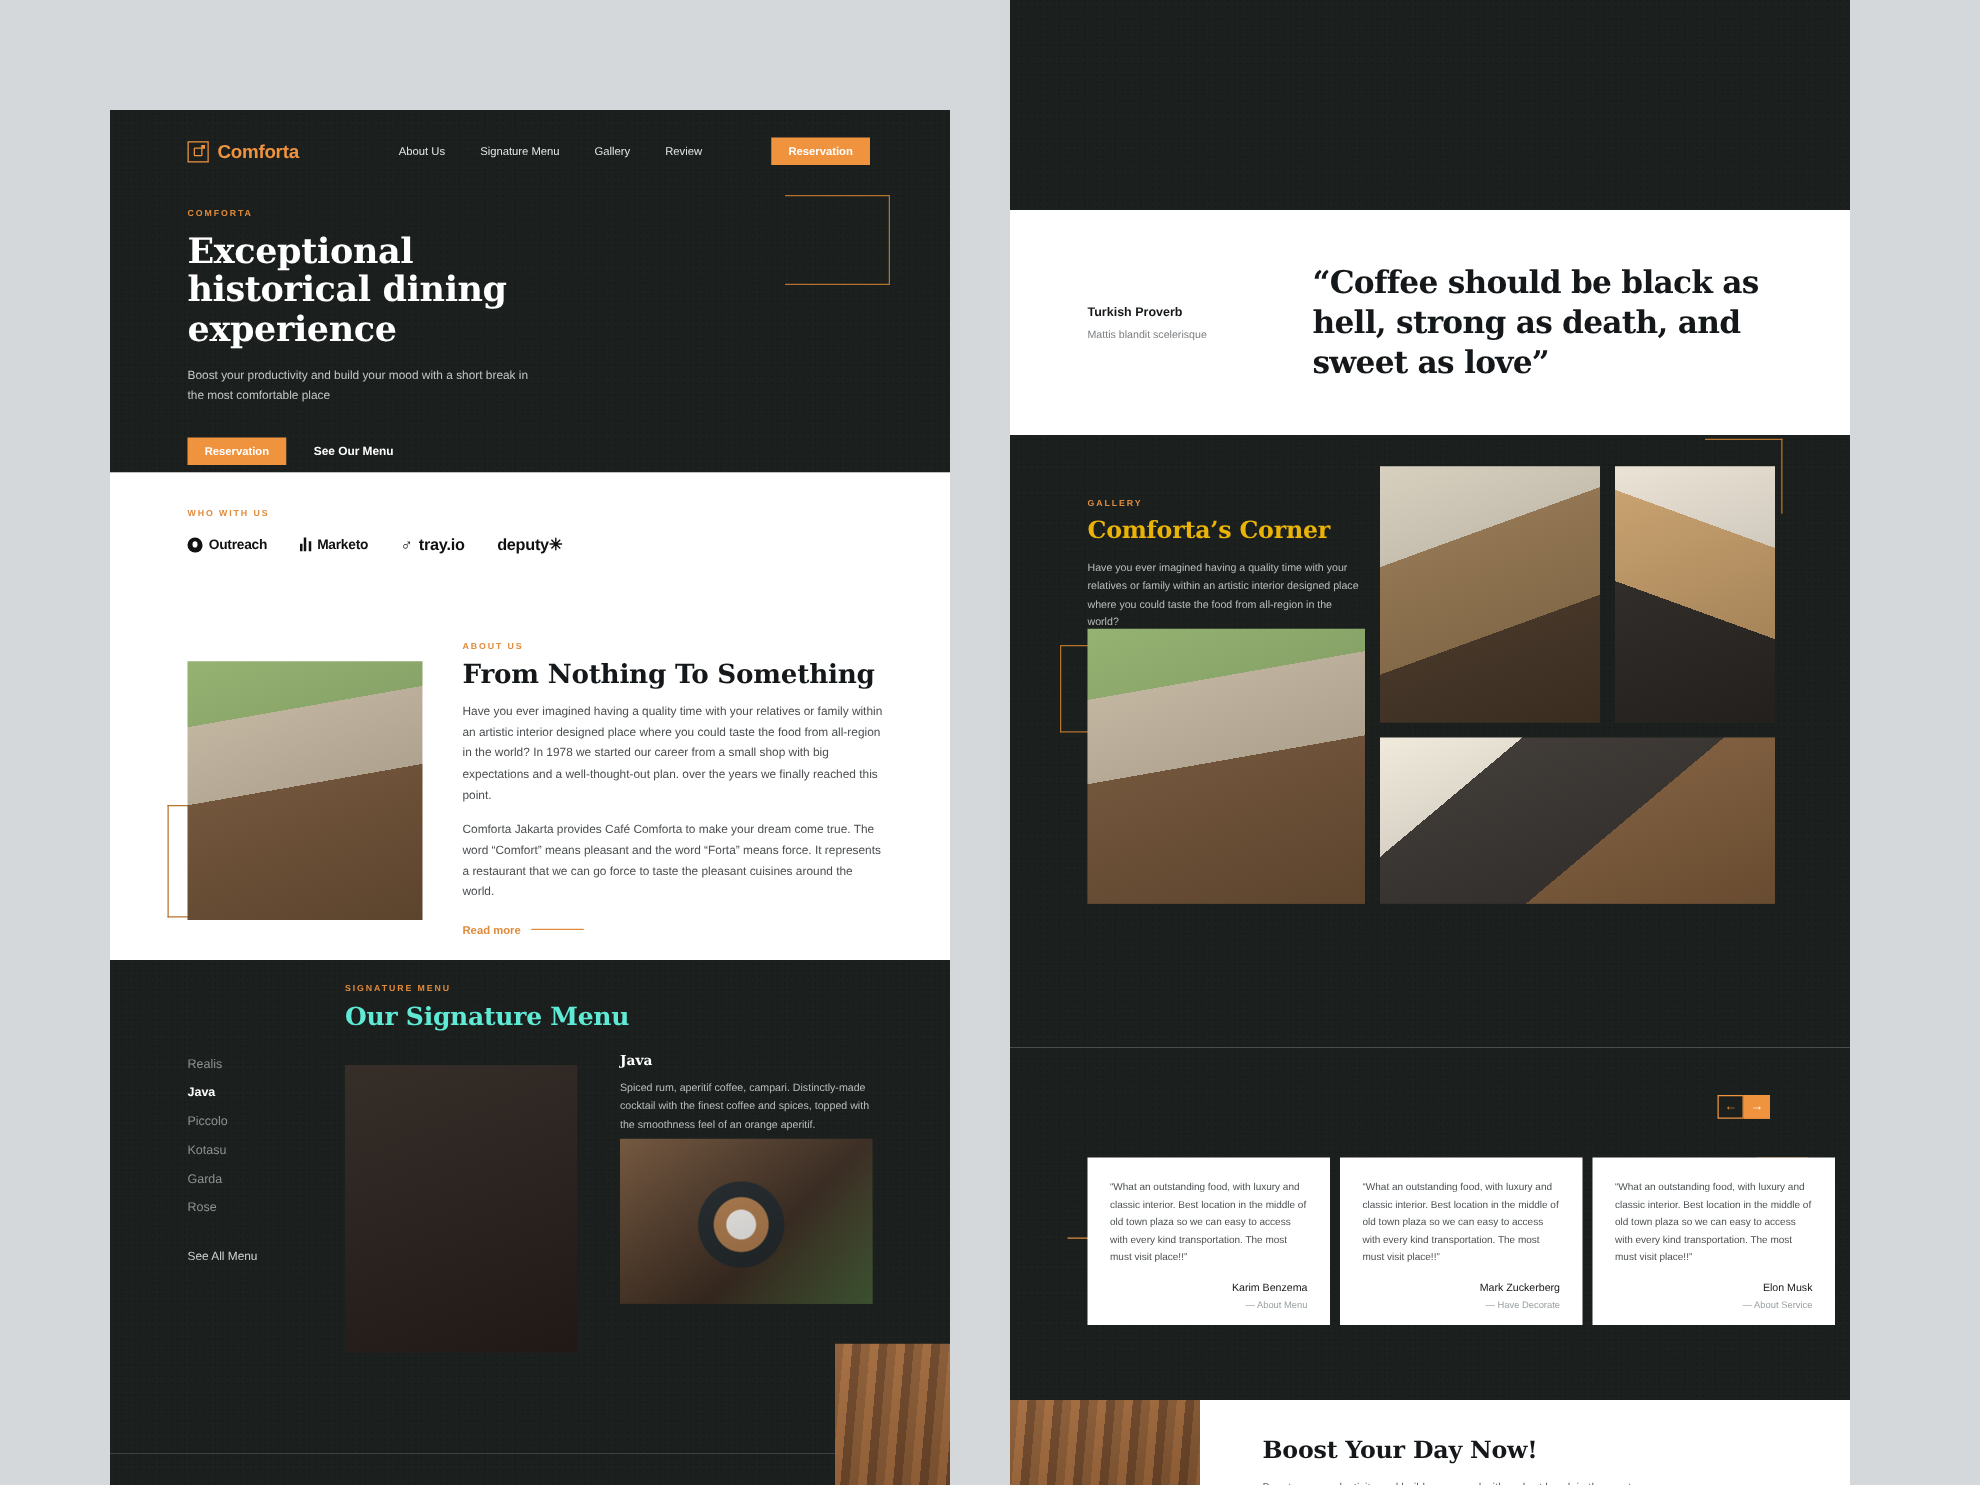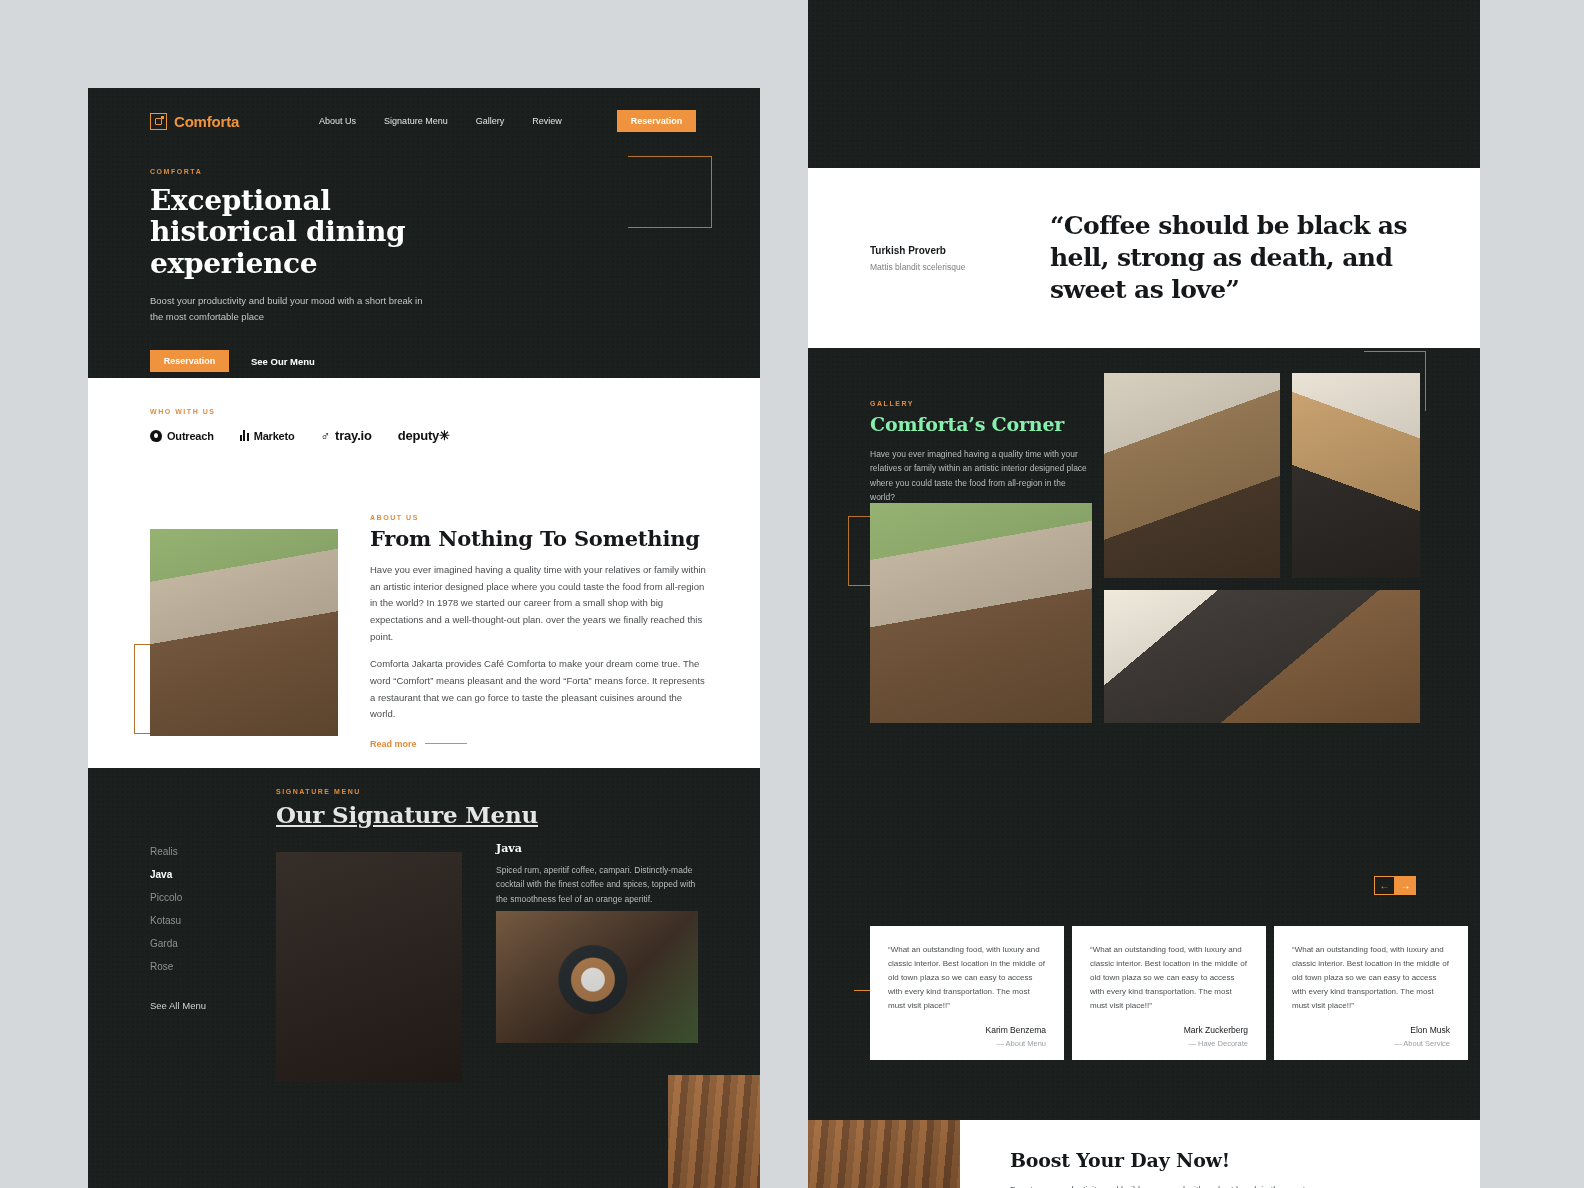--- a/index.html
+++ b/index.html
@@ -115,38 +115,38 @@
   .readmore span{color:#e08b3c;font-size:9px;font-weight:700;}
   .readmore i{display:block;width:42px;height:1px;background:#e08b3c;}
 
   
   #sigmenu { height:395px; padding-top:60px; }
   .sm-left{position:absolute;left:62px;top:78px;width:110px;}
   .sm-left .mi{font-size:10px;color:#8d9291;margin-bottom:12px;cursor:pointer;}
   .sm-left .mi.on{color:#fff;font-weight:700;}
   #see-all-menu{position:absolute;left:62px;top:232px;color:#cfd2d1;font-size:9.5px;cursor:pointer;}
   .sm-head{position:absolute;left:188px;top:20px;}
-  .sm-head .h2{color:#e5e5e5;margin-top:7px;font-size:23px;text-decoration:underline;}
+  .sm-head .h2{color:#5eead4;margin-top:7px;font-size:20px;}
   #sm-img-main{position:absolute;left:188px;top:84px;width:186px;height:230px;}
   .sm-right{position:absolute;left:408px;top:74px;width:212px;}
   .sm-right h4{color:#fff;font-family:"DejaVu Serif",serif;font-size:11px;}
   .sm-right p{margin-top:8px;font-size:8.5px;line-height:1.7;color:#b9bdbd;}
   #sm-img-sub{position:absolute;left:408px;top:143px;width:202px;height:132px;}
 
   
   #quote{height:180px;padding:0 0 0 62px;display:flex;align-items:center;}
   .q-author{width:180px;}
   .q-author h5{font-size:10px;font-weight:700;color:#15181a;}
   .q-author p{font-size:8.5px;color:#7b7f82;margin-top:6px;}
   .q-text{font-family:"DejaVu Serif",serif;font-weight:700;font-size:25px;
      line-height:1.28;color:#15181a;letter-spacing:-.6px;width:370px;}
 
   
   #gallery{height:490px;padding:52px 0 0 62px;}
-  #gallery .h2{color:#86efac;margin-top:7px;font-size:19px;}
+  #gallery .h2{color:#eab308;margin-top:7px;font-size:19px;}
   .g-copy{width:222px;}
   .g-copy p{margin-top:11px;font-size:8.5px;line-height:1.7;color:#b9bdbd;}
   .seemore{margin-top:16px;display:flex;align-items:center;gap:8px;cursor:pointer;}
   .seemore span{color:#e08b3c;font-size:9px;font-weight:700;}
   .seemore i{display:block;width:42px;height:1px;background:#e08b3c;}
   #g-big{position:absolute;left:62px;top:155px;width:222px;height:220px;}
   #g-1{position:absolute;left:296px;top:25px;width:176px;height:205px;}
   #g-2{position:absolute;left:484px;top:25px;width:128px;height:205px;}
   #g-3{position:absolute;left:296px;top:242px;width:316px;height:133px;}
   .g-frame{position:absolute;left:556px;top:3px;width:62px;height:60px;

